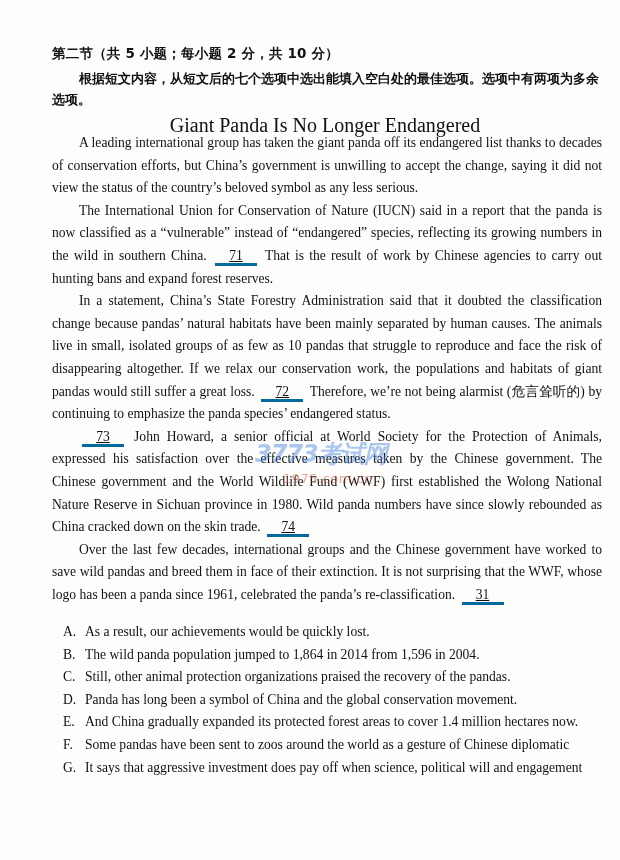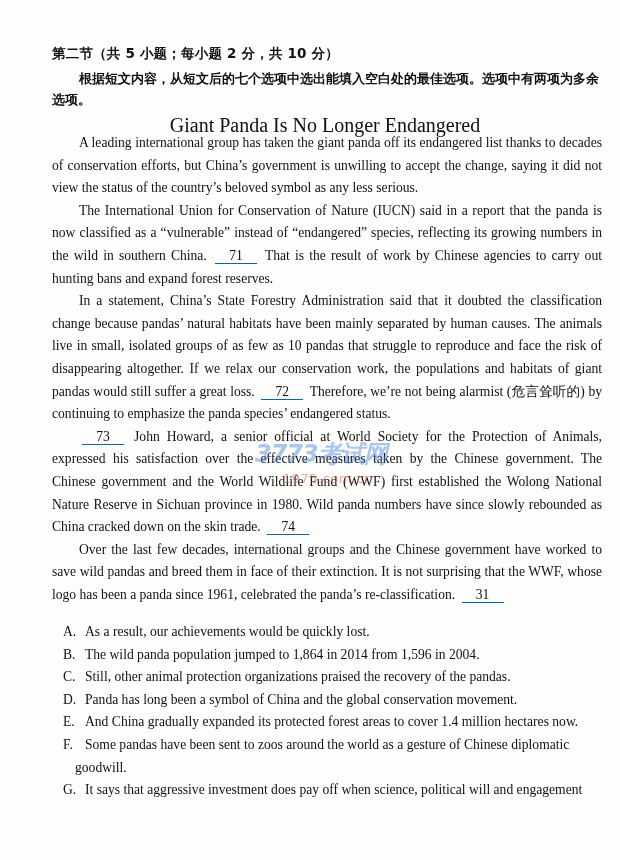--- a/index.html
+++ b/index.html
@@ -55,25 +55,26 @@
       line-height: 22.6px;
       text-align: justify;
     }
     .article p {
       margin: 0;
       text-indent: 27px;
     }
     .blank {
       display: inline-block;
       min-width: 42px;
-      border-bottom: 1px solid #0369a1;
+      border-bottom: 3px solid #0369a1;
       text-align: center;
       line-height: 14px;
       text-indent: 0;
       margin: 0 3px;
+      text-decoration: underline;
     }
     .options {
       position: absolute;
       left: 48px; top: 587px;
       width: 540px;
       font-size: 13.6px;
       line-height: 22.6px;
     }
     .option {
       display: flex;
@@ -200,21 +201,20 @@
       <span class="option-text">Panda has long been a symbol of China and the global conservation movement.</span>
     </div>
     <div class="option">
       <span class="option-letter">E.</span>
       <span class="option-text">And China gradually expanded its protected forest areas to cover 1.4 million hectares now.</span>
     </div>
     <div class="option">
       <span class="option-letter">F.</span>
       <span class="option-text">Some pandas have been sent to zoos around the world as a gesture of Chinese diplomatic</span>
     </div>
-    <div class="option-cont">goodwill.</div>
     <div class="option">
       <span class="option-letter">G.</span>
       <span class="option-text">It says that aggressive investment does pay off when science, political will and engagement</span>
     </div>
   </div>
 
   <div class="footer">
     <span class="footer-left">www.2abc8.com首发</span>
     <span class="footer-center">高三英语试题　第 10 页（共 12 页）</span>
     <span class="footer-right">爱英语吧首发</span>

